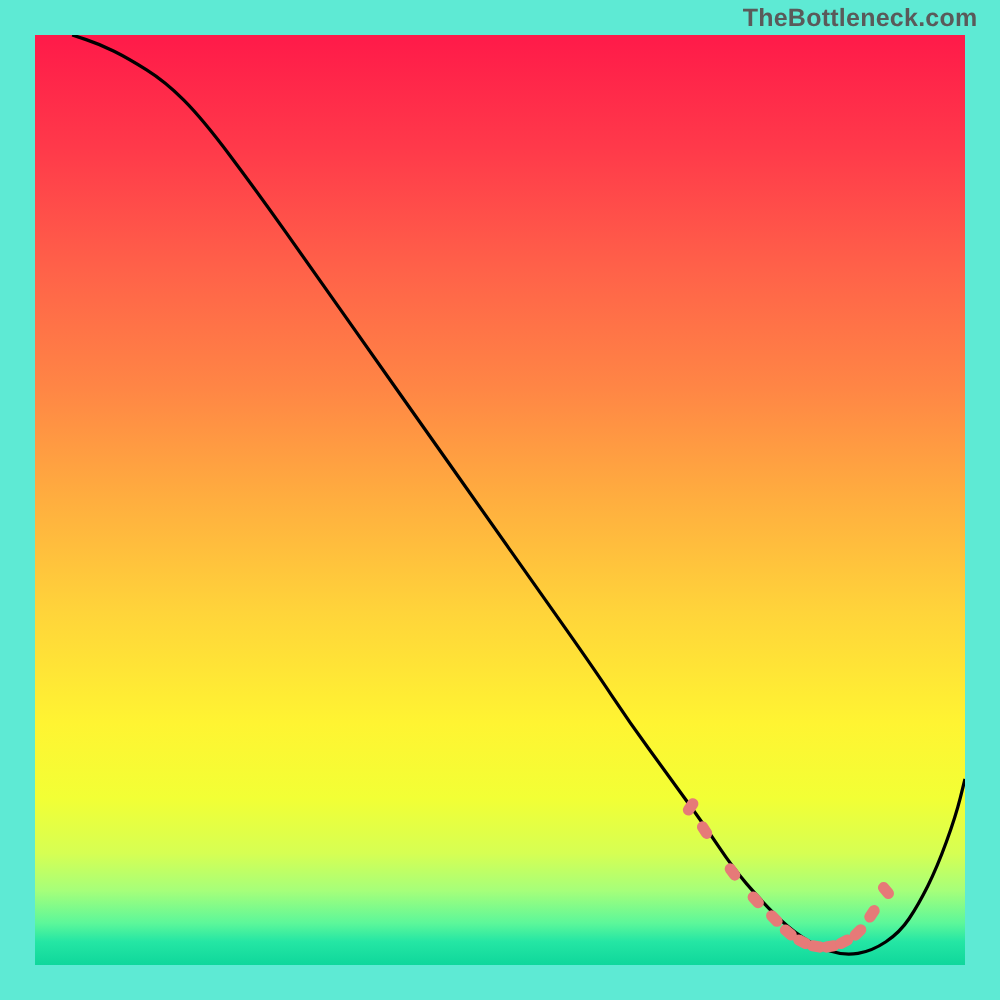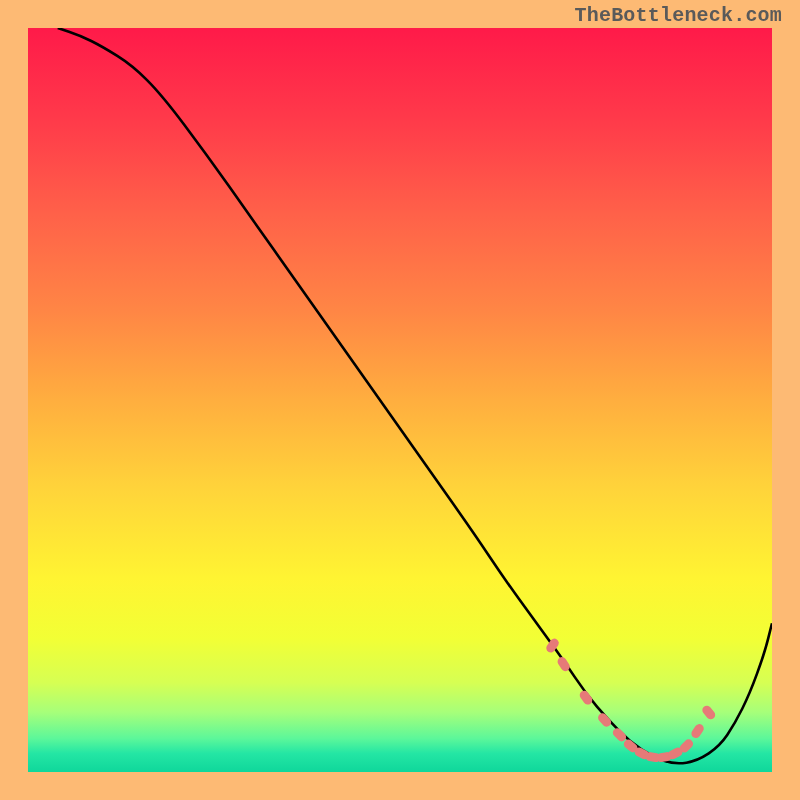--- a/index.html
+++ b/index.html
@@ -8,22 +8,21 @@
     width: 800px;
     height: 800px;
     background: #000;
     font-family: Arial, Helvetica, sans-serif;
     overflow: hidden;
   }
   .outer {
     position: relative;
     width: 800px;
     height: 800px;
-    background: #fdba74;
-    font-family: Liberation Mono, monospace;
+    background: #5eead4;
   }
   .watermark {
     position: absolute;
     top: 4px;
     right: 18px;
     color: #5a5a5a;
     font-size: 20px;
     font-weight: 600;
     letter-spacing: 0.2px;
     user-select: none;

